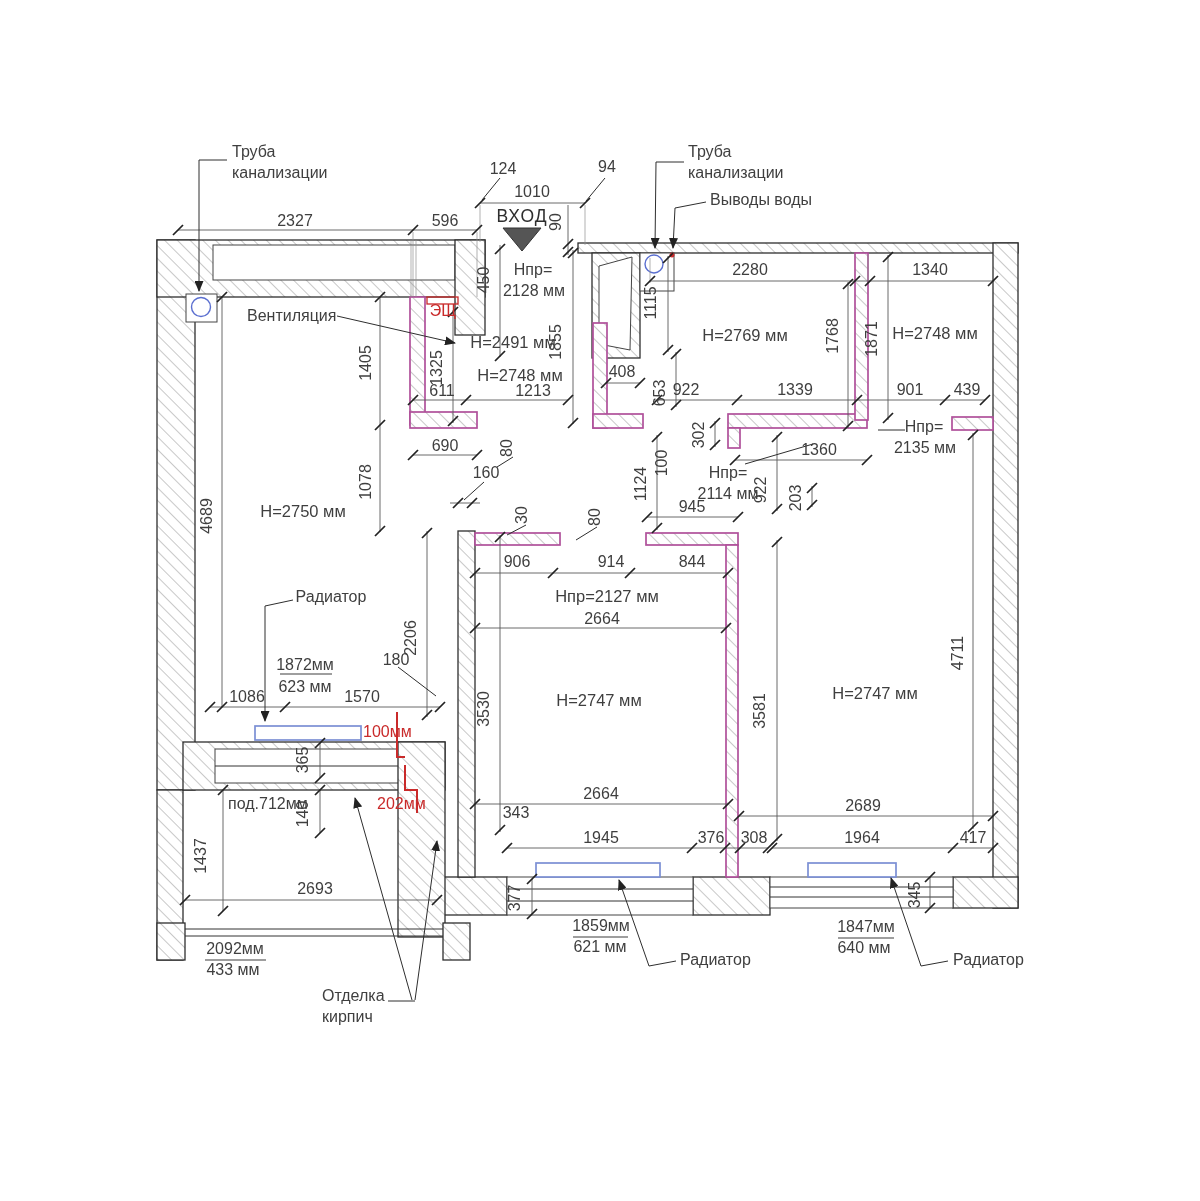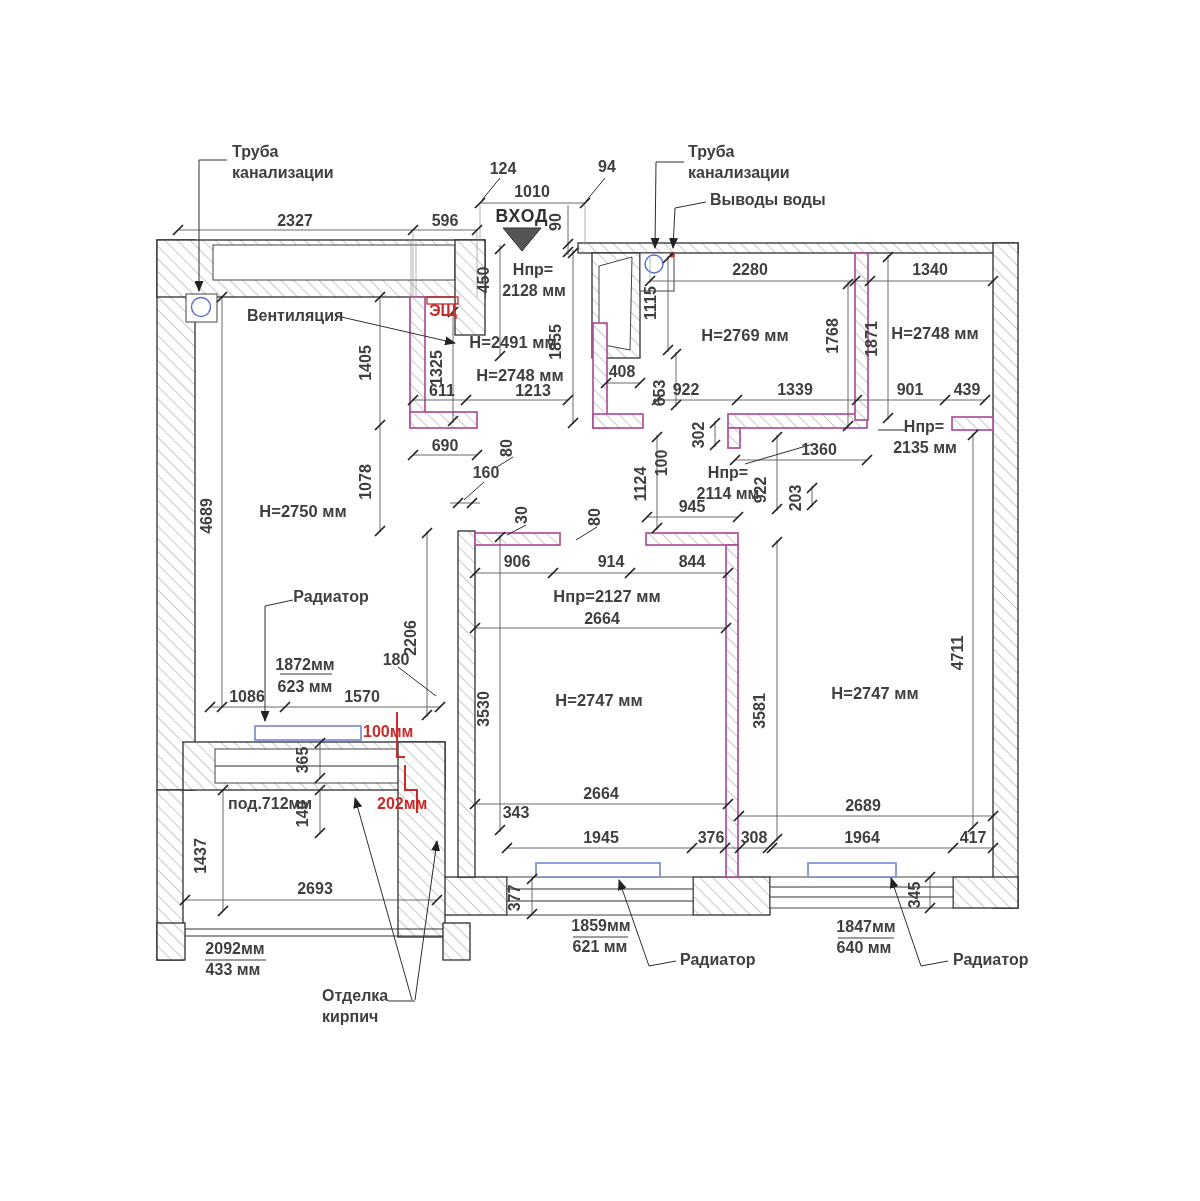--- a/index.html
+++ b/index.html
@@ -1,16 +1,16 @@
 <!DOCTYPE html>
 <html><head>
 <meta charset="utf-8">
 <style>
   html,body{margin:0;padding:0;background:#fff;}
-  .page{width:1200px;height:1201px;position:relative;background:#fff;overflow:hidden;font-weight:bold;}
+  .page{width:1200px;height:1201px;position:relative;background:#fff;overflow:hidden;}
   svg text{font-family:"Liberation Sans",sans-serif;fill:#3f3f3f;}
   .t {font-size:16px;text-anchor:middle;}
   .ts{font-size:16px;text-anchor:start;}
   .th{font-size:16.5px;text-anchor:middle;}
   .tb{font-size:17.5px;text-anchor:middle;letter-spacing:1px;fill:#2e2e2e;}
   .red{fill:#c92a2a;}
   .w {fill:url(#hatch);stroke:#2e2e2e;stroke-width:1.3;}
   .wm{fill:url(#hatch);stroke:#b0509a;stroke-width:1.7;}
   .wn{fill:#fff;stroke:#444;stroke-width:1;}
   .dim{stroke:#5a5a5a;stroke-width:0.9;fill:none;}

